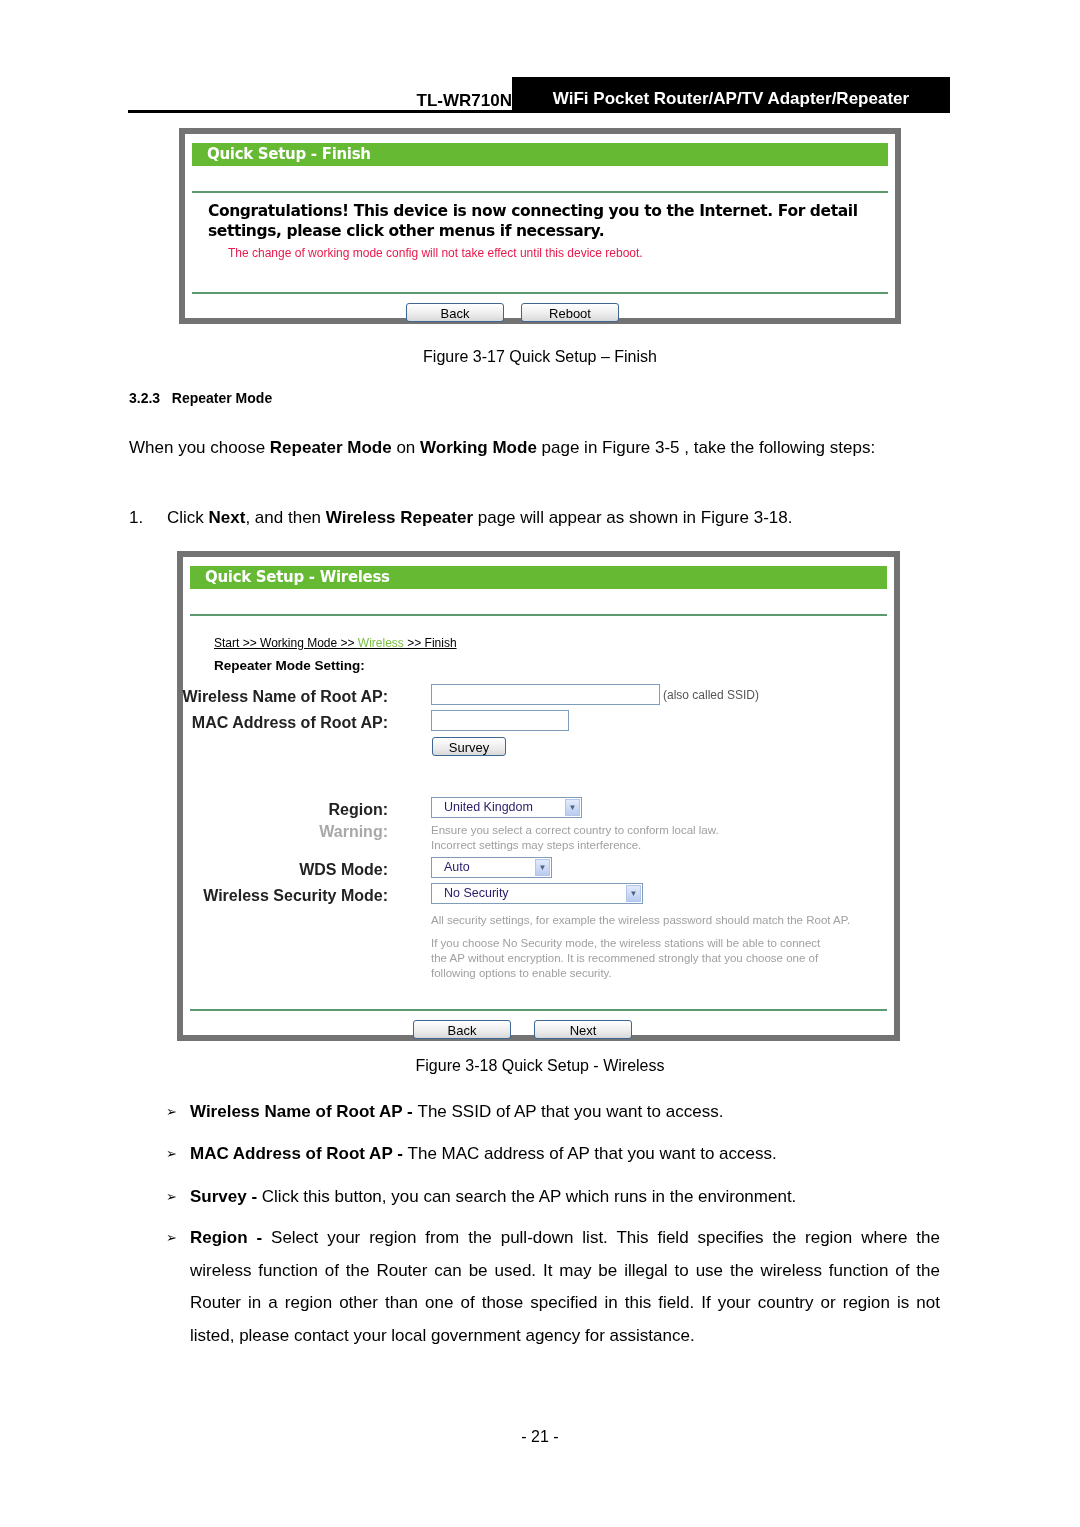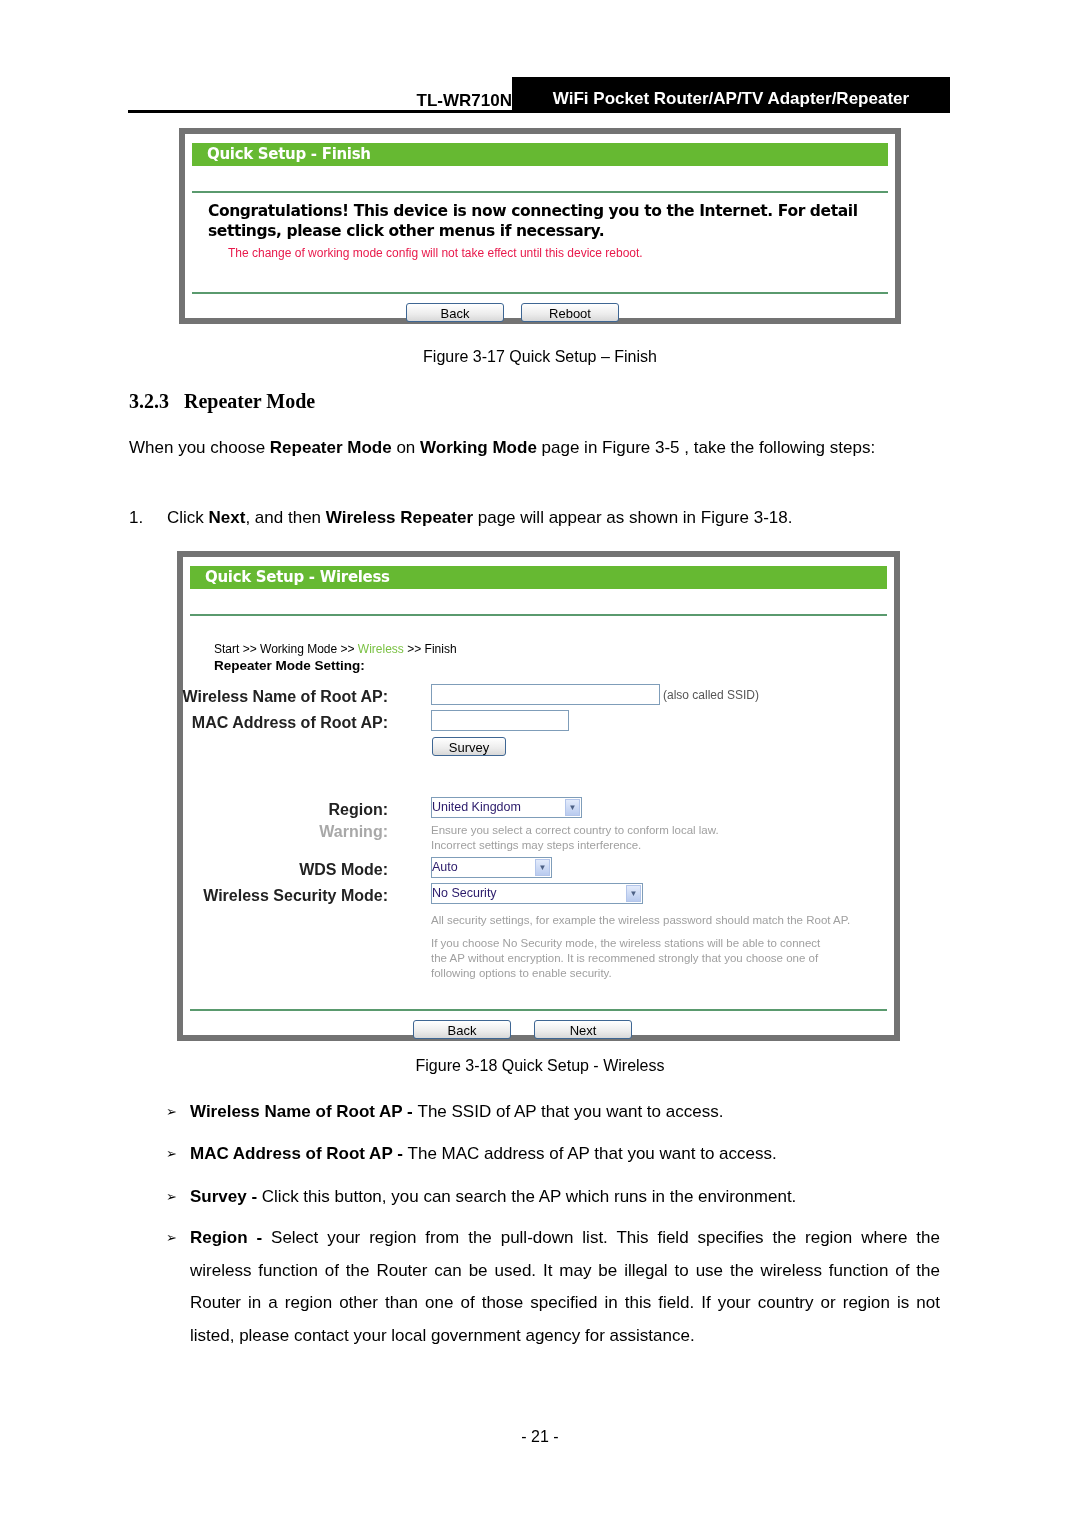--- a/index.html
+++ b/index.html
@@ -14,34 +14,34 @@
   
   .shot { position: absolute; border: 6px solid #737373; background: #fff; box-sizing: border-box; }
   .greenbar { position: absolute; left: 7px; right: 7px; height: 23px; background: #66b932; color: #fff; font-weight: bold; font-size: 15px; line-height: 23px; padding-left: 15px; box-sizing: border-box; font-family: "DejaVu Sans", sans-serif; letter-spacing: -0.3px; }
   .gline { position: absolute; left: 7px; right: 7px; height: 2px; background: #5a9a6e; }
 
   .btn { position: absolute; height: 19px; border: 1px solid #3e6693; border-radius: 3px; background: linear-gradient(#ffffff, #ececec 60%, #d8d8d8); font-size: 13px; line-height: 19px; text-align: center; color: #000; box-sizing: border-box; font-family: "Liberation Sans", sans-serif; cursor: pointer; }
 
   .congrats { position: absolute; left: 23px; top: 67px; width: 680px; font-weight: bold; font-size: 15.5px; line-height: 20px; font-family: "DejaVu Sans", sans-serif; letter-spacing: -0.4px; }
   .redmsg { position: absolute; left: 43px; top: 112px; color: #e8194b; font-size: 12px; font-family: "Liberation Sans", sans-serif; }
 
-  .crumbs { position: absolute; left: 31px; top: 85px; font-size: 12px; font-family: "Liberation Sans", sans-serif; }
+  .crumbs { position: absolute; left: 31px; top: 79px; font-size: 12px; font-family: "Liberation Sans", sans-serif; text-decoration: underline; }
   .crumbs .cur { color: #7ac143; }
   .sect { position: absolute; left: 31px; top: 101px; font-weight: bold; font-size: 13.5px; font-family: "Liberation Sans", sans-serif; }
 
   .lbl { position: absolute; right: 506px; font-size: 16px; font-weight: bold; color: #222; text-align: right; white-space: nowrap; font-family: "Liberation Sans", sans-serif; }
   .lbl.gray { color: #a8a8a8; }
   .inp { position: absolute; left: 248px; height: 21px; border: 1px solid #7f9db9; background: #fff; box-sizing: border-box; }
   .hint { position: absolute; left: 248px; font-size: 11.5px; color: #a0a0a0; line-height: 15px; font-family: "Liberation Sans", sans-serif; }
-  .sel { position: absolute; left: 248px; height: 21px; border: 1px solid #7f9db9; background: #fff; box-sizing: border-box; font-size: 12.5px; line-height: 19px; padding-left: 0; color: #2a1a6a; font-family: "Liberation Sans", sans-serif; cursor: pointer; }
+  .sel { position: absolute; left: 248px; height: 21px; border: 1px solid #7f9db9; background: #fff; box-sizing: border-box; font-size: 12.5px; line-height: 19px; padding-left: 12px; color: #2a1a6a; font-family: "Liberation Sans", sans-serif; cursor: pointer; }
   .sel .arrow { position: absolute; right: 1px; top: 1px; width: 15px; height: 17px; background: linear-gradient(#e3ebfb, #b9cbef); border: 1px solid #b3c5ea; box-sizing: border-box; font-size: 8px; line-height: 15px; text-align: center; color: #4d6185; }
   .small { position: absolute; font-size: 12px; color: #555; font-family: "Liberation Sans", sans-serif; }
 
   .caption { position: absolute; left: 0; width: 1080px; text-align: center; font-size: 16px; }
-  .h2 { position: absolute; left: 129px; top: 390px; font-weight: bold; font-size: 20px; font-family: Liberation Serif, serif; }
+  .h2 { position: absolute; left: 129px; top: 390px; font-weight: bold; font-size: 14px; }
   .para { position: absolute; left: 129px; width: 820px; font-size: 17px; line-height: 32px; text-align: justify; }
   .step { position: absolute; left: 129px; top: 508px; font-size: 17px; }
   .step .num { display: inline-block; width: 38px; }
   .bullet { position: absolute; left: 166px; width: 774px; font-size: 17px; line-height: 32.5px; }
   .bullet .mark { position: absolute; left: 0; top: 0; font-size: 13px; }
   .bullet .txt { margin-left: 24px; display: block; text-align: justify; }
   .pageno { position: absolute; left: 0; width: 1080px; top: 1428px; text-align: center; font-size: 16px; }
 </style>
 </head>
 <body>

